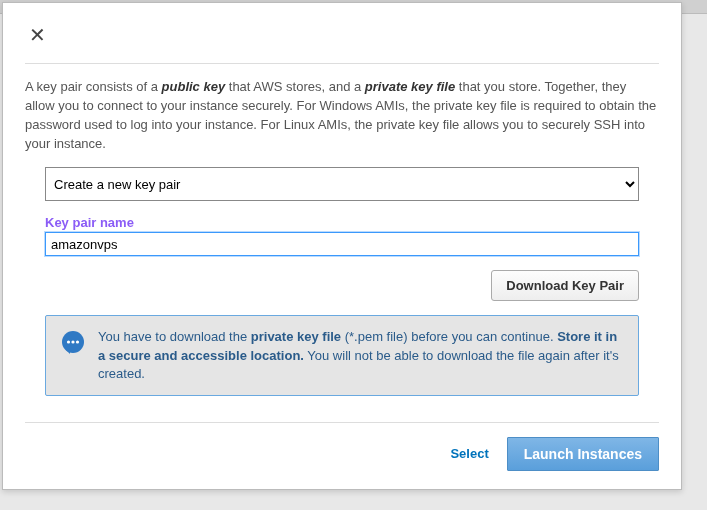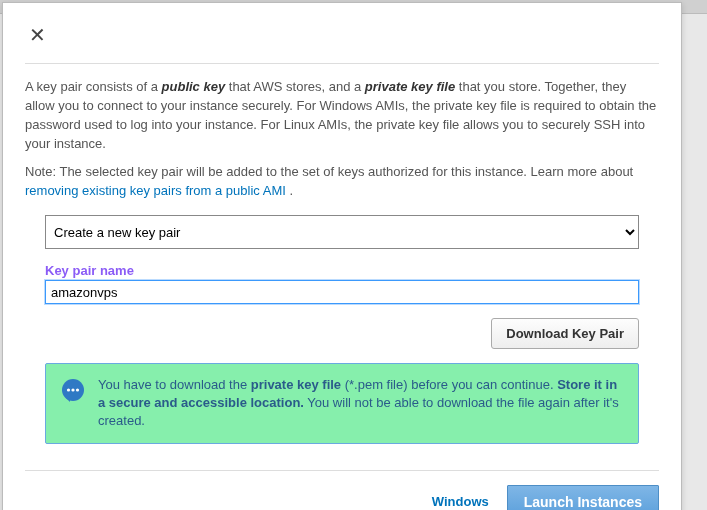--- a/index.html
+++ b/index.html
@@ -106,21 +106,21 @@
     font-size: 13px;
     cursor: pointer;
     border: 1px solid #aaa;
     background: linear-gradient(#fdfdfd,#eee);
     color: #333;
     font-weight: 700;
   }
   .info-box {
     margin-top: 14px;
     border: 1px solid #6aa9e0;
-    background: #86efac;
+    background: #e5e5e5;
     border-radius: 2px;
     padding: 12px 14px 12px 52px;
     position: relative;
     color: #2a5b8a;
     font-size: 13px;
     line-height: 1.4;
   }
   .info-box .chat-icon {
     position: absolute;
     left: 14px; top: 14px;
@@ -162,23 +162,20 @@
 
     <div class="dialog-header">
       <span class="close-x">✕</span>
     </div>
 
     <hr class="hr">
 
     <div class="body">
       <p>
         <span>A key pair consists of a </span><b>public key</b><span> that AWS stores, and a </span><b>private key file</b><span> that you store. Together, they allow you to connect to your instance securely. For Windows AMIs, the private key file is required to obtain the password used to log into your instance. For Linux AMIs, the private key file allows you to securely SSH into your instance.</span>
-      </p>
-      <p>
-        <span>Note: The selected key pair will be added to the set of keys authorized for this instance. Learn more about </span><a class="link">removing existing key pairs from a public AMI</a><span> .</span>
       </p>
     </div>
 
     <div class="form">
       <div class="select-wrap">
         <select class="kp-select">
           <option>Create a new key pair</option>
         </select>
       </div>
 
@@ -197,18 +194,18 @@
             <circle cx="13" cy="12" r="1.6" fill="#fff"></circle>
             <circle cx="17.5" cy="12" r="1.6" fill="#fff"></circle>
             <path d="M6 20 L10 24 L10 20 Z" fill="#2f79c4"></path>
           </svg>
         </span>
         <span>You have to download the </span><b>private key file</b><span> (*.pem file) before you can continue. </span><b>Store it in a secure and accessible location.</b><span> You will not be able to download the file again after it's created.</span>
       </div>
     </div>
 
     <div class="footer">
-      <span class="cancel-link">Windows</span>
+      <span class="cancel-link">Select</span>
       <button class="btn-primary">Launch Instances</button>
     </div>
 
   </div>
 </div>
 
 </body></html>

